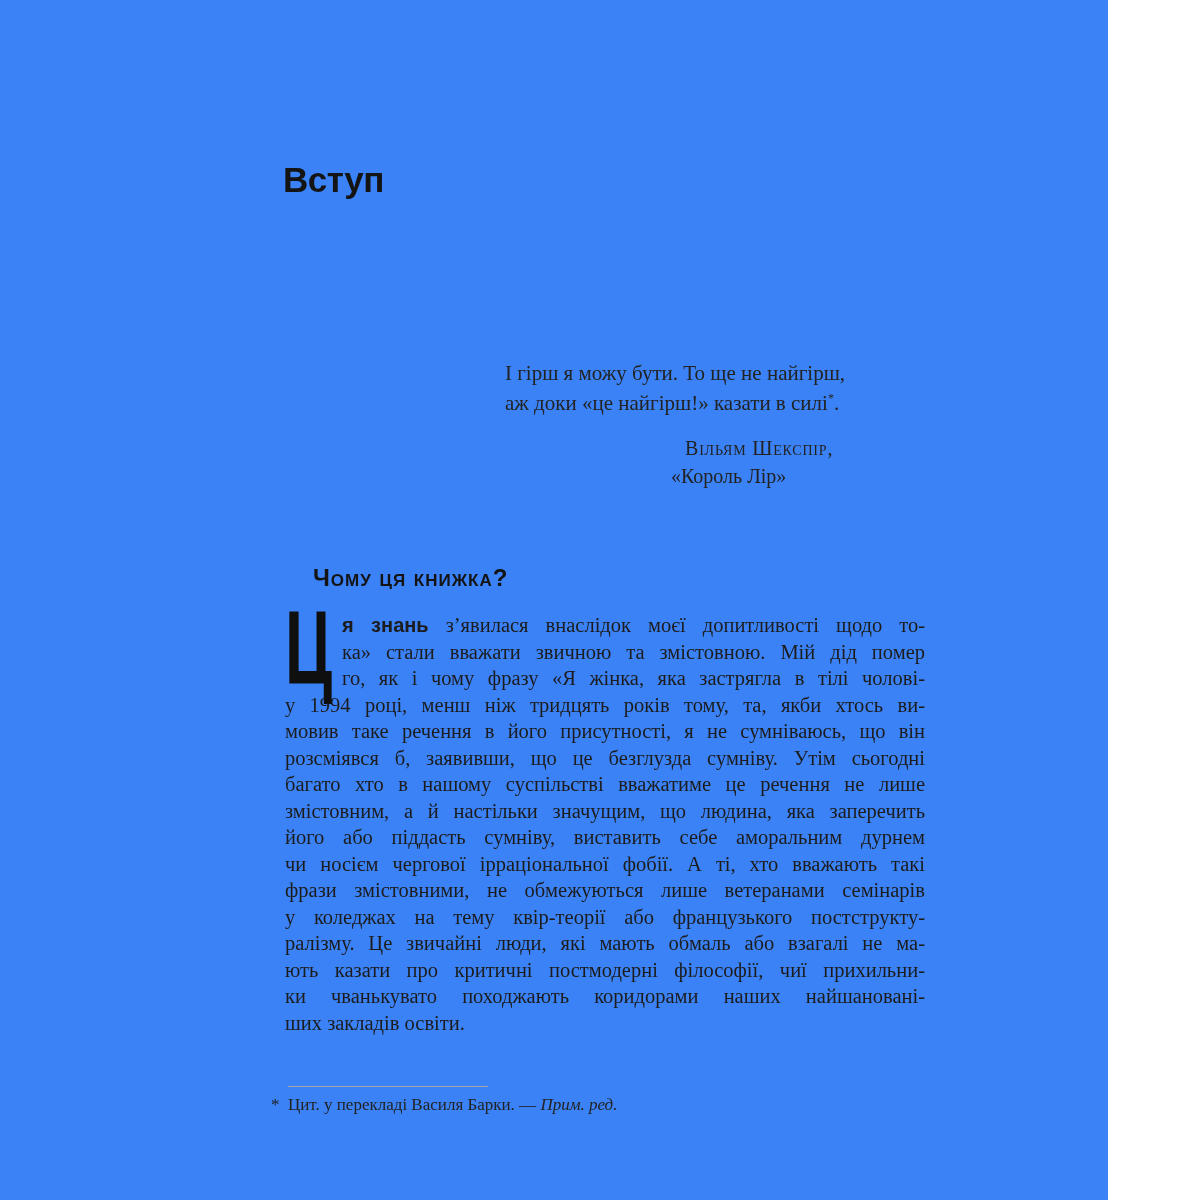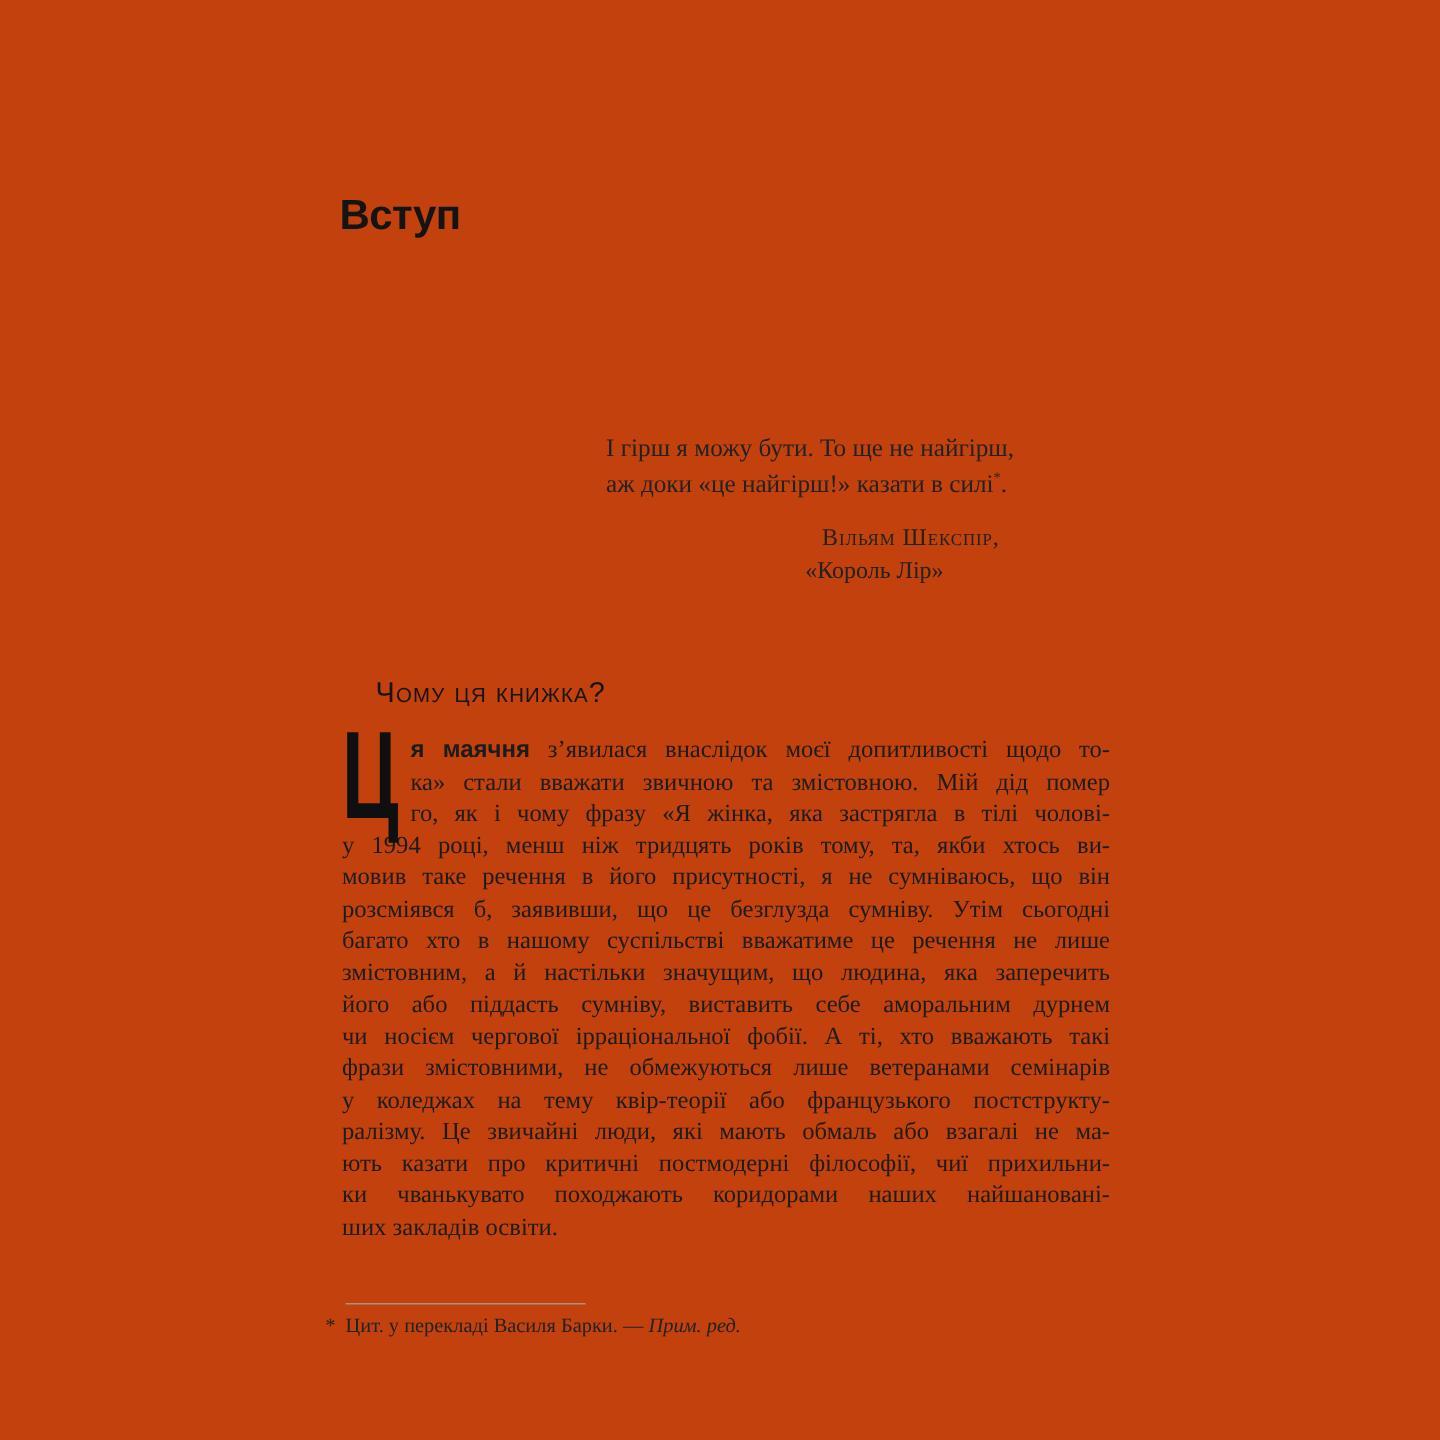--- a/index.html
+++ b/index.html
@@ -1,20 +1,20 @@
 <!DOCTYPE html>
 <html><head>
 <meta charset="utf-8">
 <style>
   html, body { margin: 0; padding: 0; background: #ffffff; }
   .page {
     position: relative;
-    width: 1200px;
+    width: 1108px;
     height: 1200px;
-    background: #c2410c;
+    background: #3b82f6;
     color: #1e1e1e;
     font-family: "Liberation Serif", serif;
     overflow: hidden;
   }
   .chapter-title {
     position: absolute;
     left: 283px;
     top: 160px;
     font-family: "Liberation Sans", sans-serif;
     font-weight: bold;
@@ -47,21 +47,21 @@
     font-variant: small-caps;
     letter-spacing: 0.8px;
     padding-left: 14px;
     margin-top: 23px;
   }
   .section-heading {
     position: absolute;
     left: 313px;
     top: 564px;
     font-family: "Liberation Sans", sans-serif;
-    font-weight: normal;
+    font-weight: bold;
     font-size: 24px;
     font-variant: small-caps;
     letter-spacing: 1px;
     color: #141414;
   }
   .body-paragraph {
     position: absolute;
     left: 285px;
     top: 612px;
     width: 640px;
@@ -136,21 +136,21 @@
     <div class="attr-author">Вільям Шекспір,</div>
     <div class="attr-work">«Король Лір»</div>
   </div>
 
   <div class="section-heading">Чому ця книжка?</div>
 
   <div class="body-paragraph">
     <div class="dropcap-box">
       <span class="dropcap">Ц</span>
     </div>
-    <div class="pline"><span class="lead-bold">я маячня</span> <span>з’явилася внаслідок моєї допитливості щодо то-</span></div>
+    <div class="pline"><span class="lead-bold">я знань</span> <span>з’явилася внаслідок моєї допитливості щодо то-</span></div>
     <div>
         <div class="pline">ка» стали вважати звичною та змістовною. Мій дід помер</div>
         <div class="pline">го, як і чому фразу «Я жінка, яка застрягла в тілі чолові-</div>
         <div class="pline">у 1994 році, менш ніж тридцять років тому, та, якби хтось ви-</div>
         <div class="pline">мовив таке речення в його присутності, я не сумніваюсь, що він</div>
         <div class="pline">розсміявся б, заявивши, що це безглузда сумніву. Утім сьогодні</div>
         <div class="pline">багато хто в нашому суспільстві вважатиме це речення не лише</div>
         <div class="pline">змістовним, а й настільки значущим, що людина, яка заперечить</div>
         <div class="pline">його або піддасть сумніву, виставить себе аморальним дурнем</div>
         <div class="pline">чи носієм чергової ірраціональної фобії. А ті, хто вважають такі</div>

